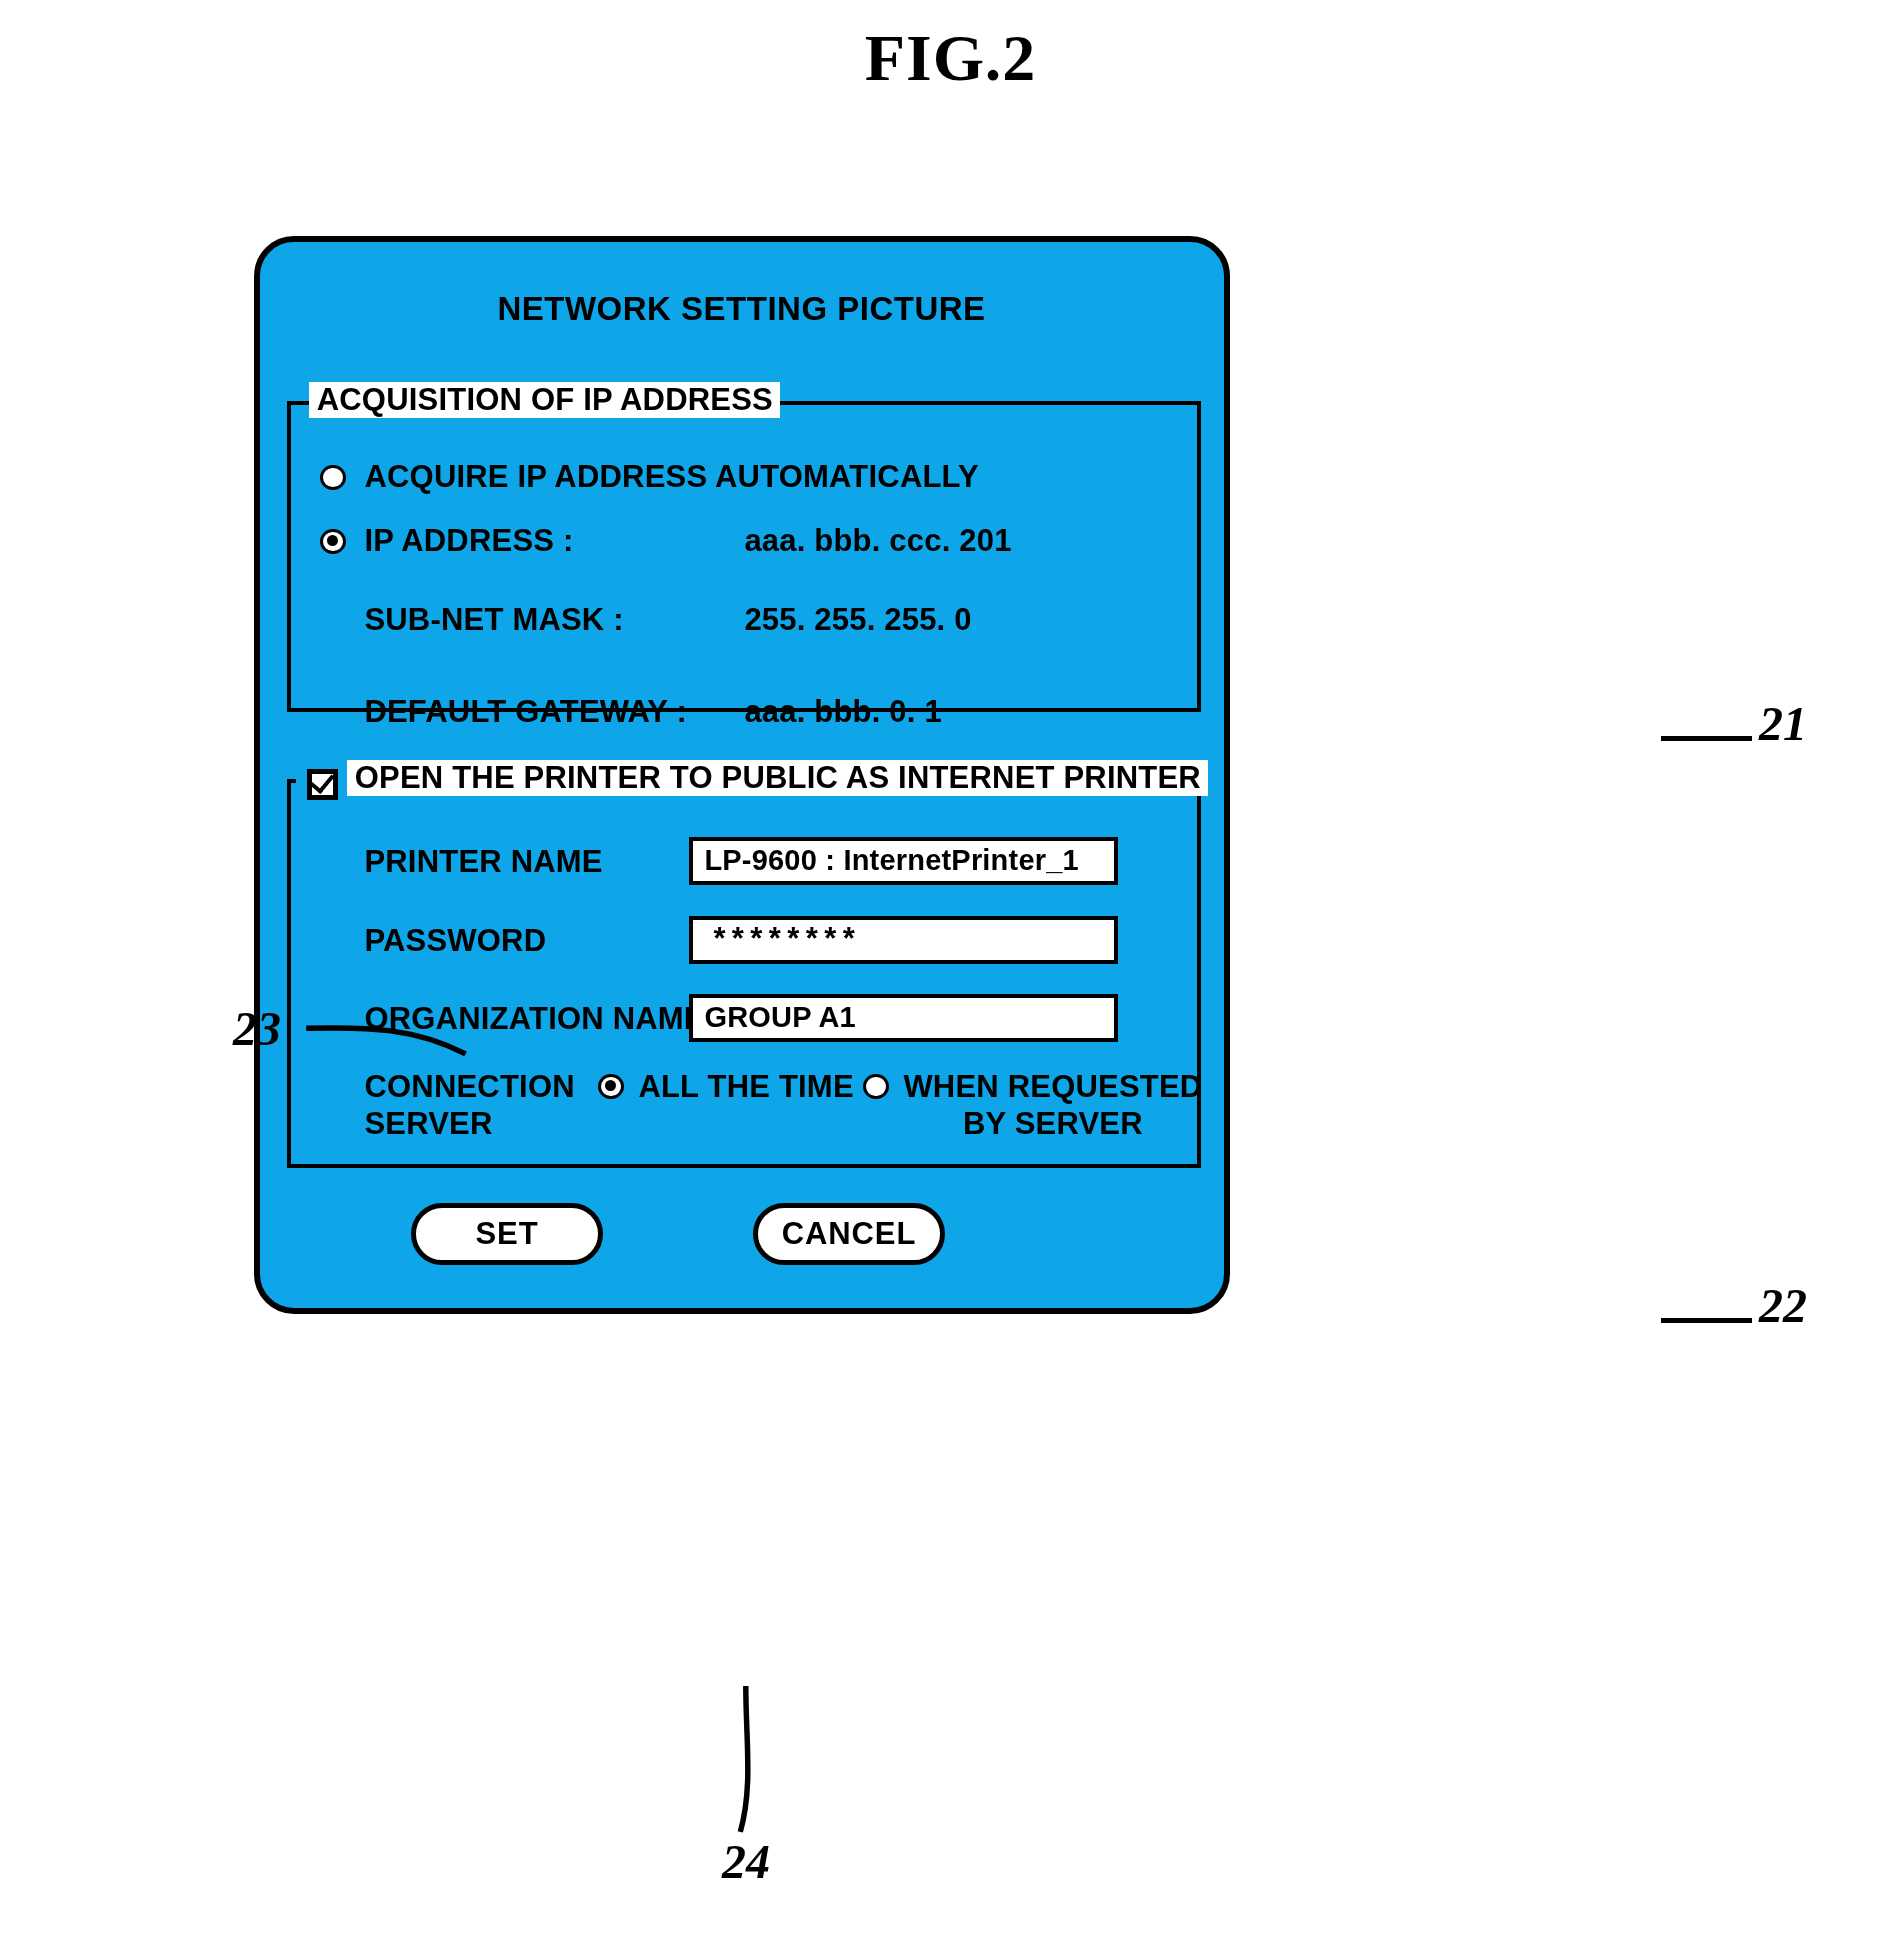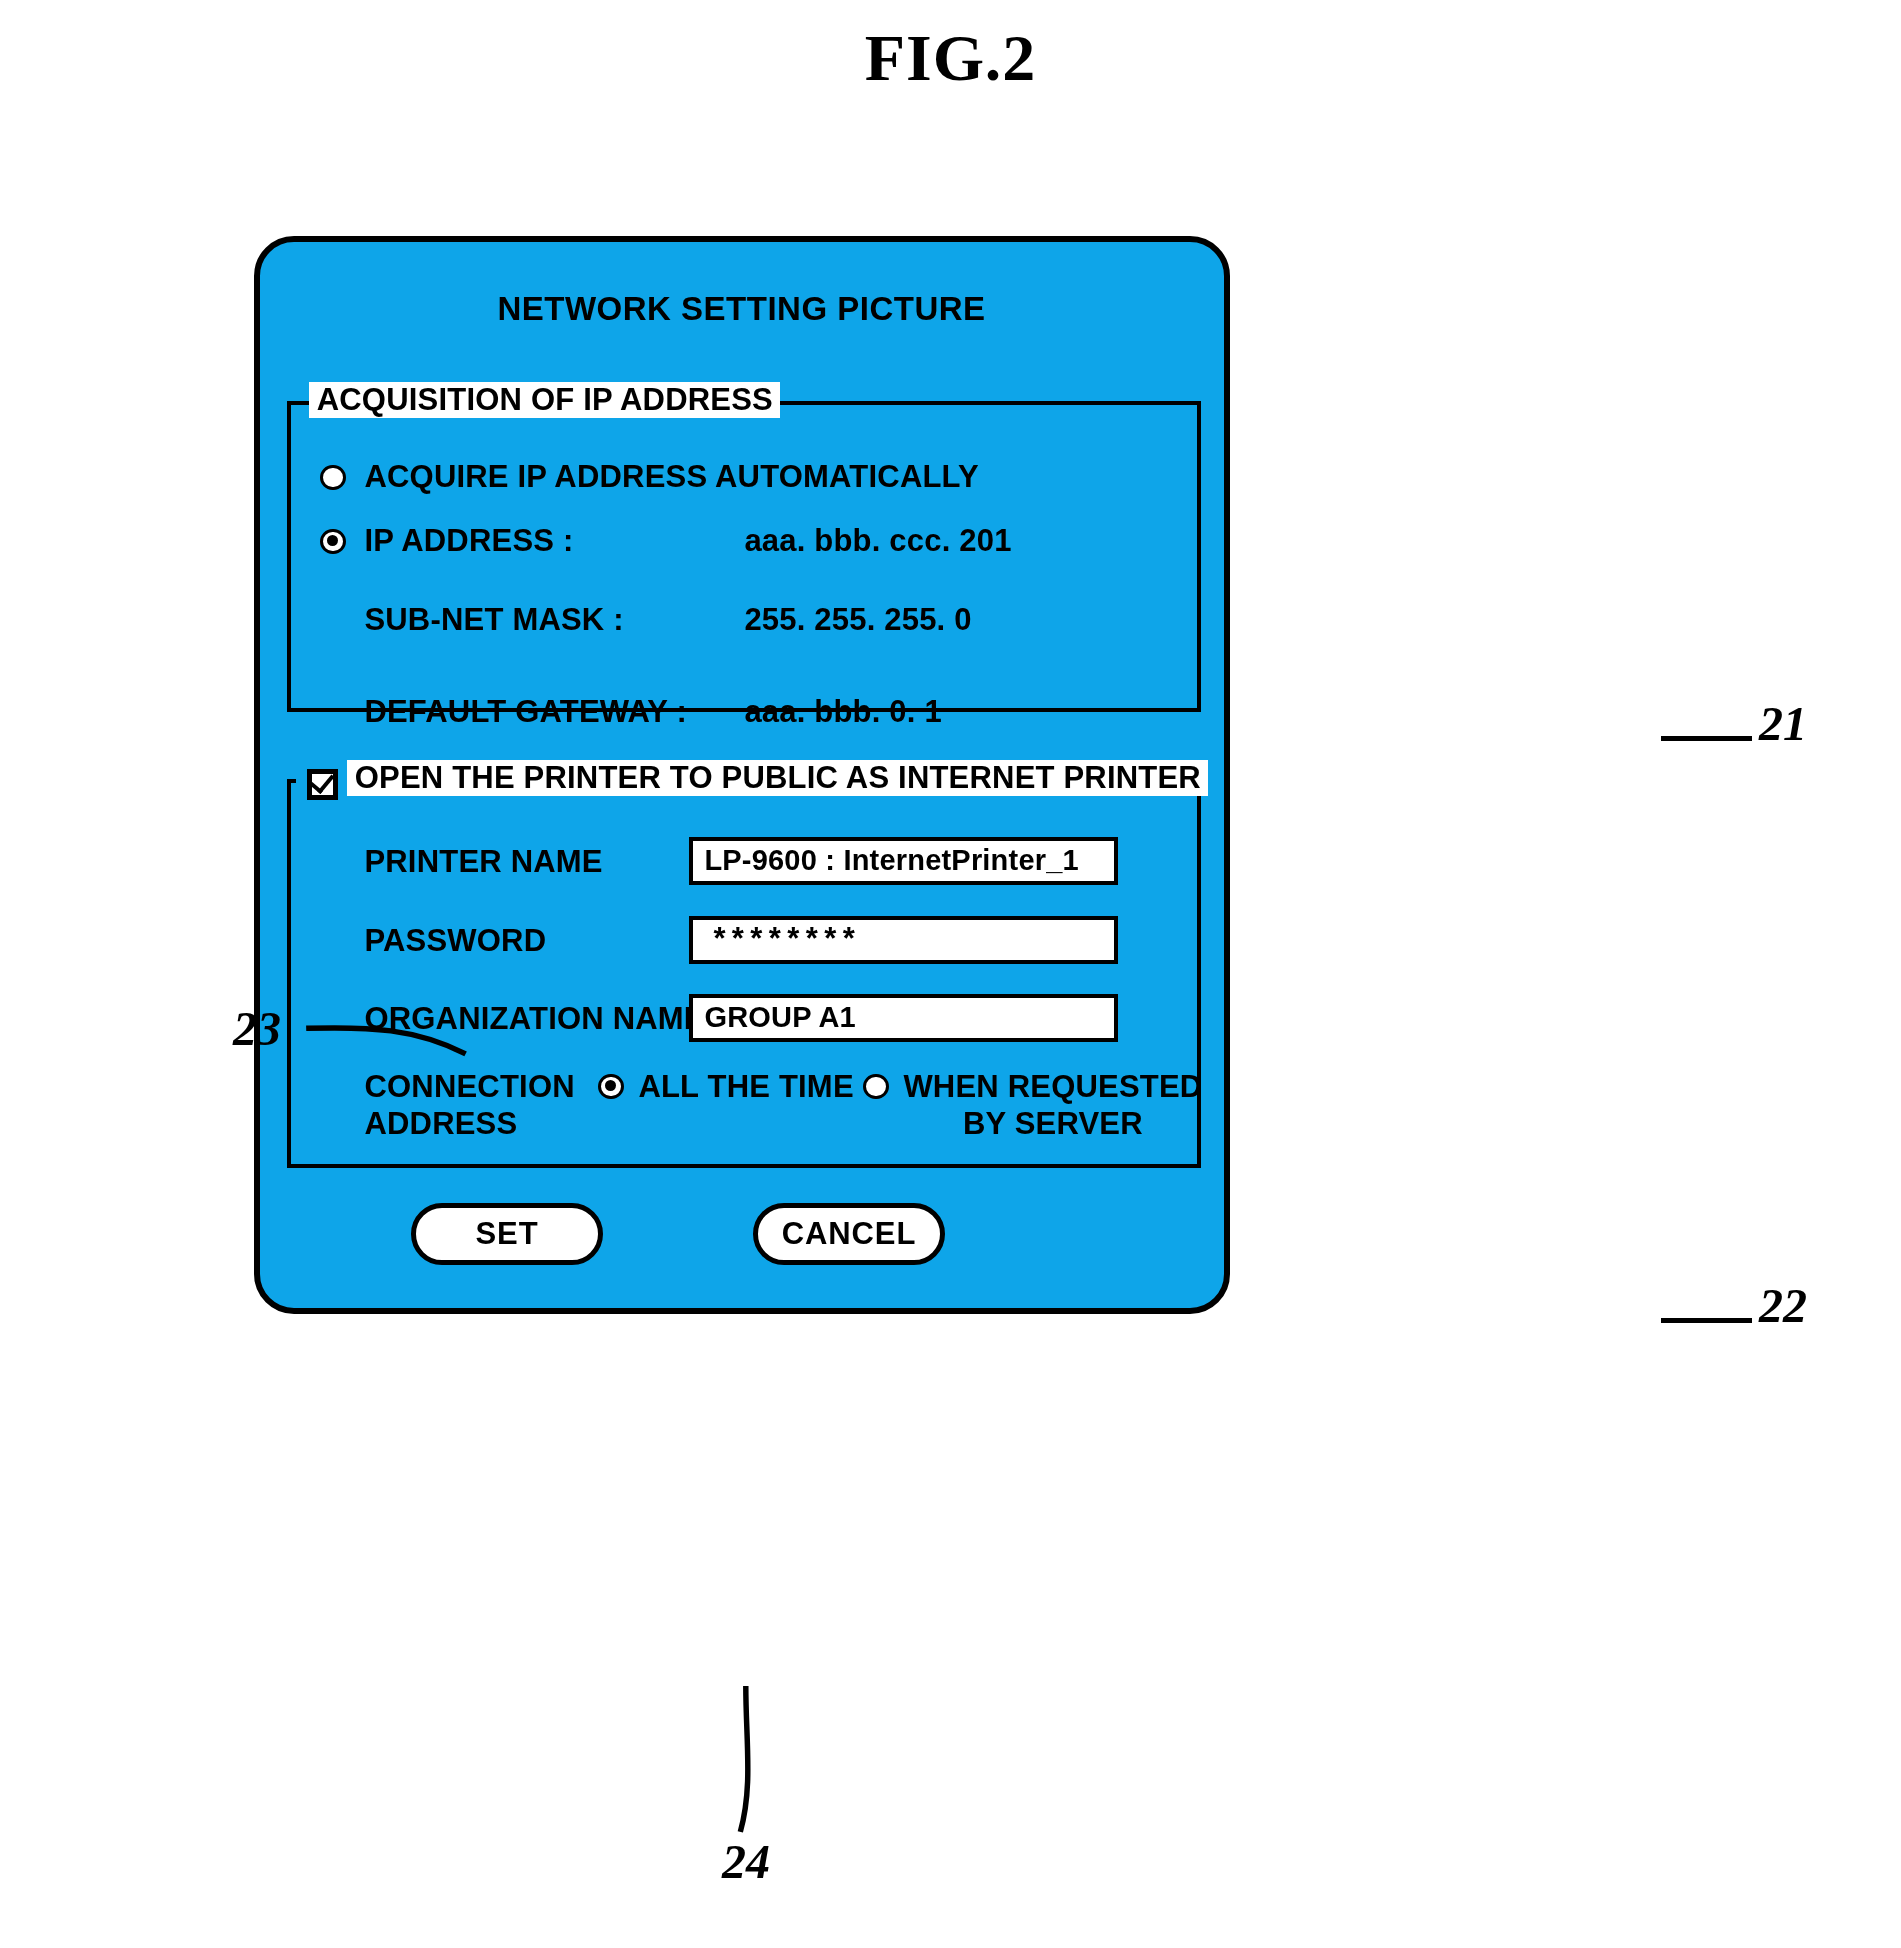--- a/index.html
+++ b/index.html
@@ -310,21 +310,21 @@
     </div>
 
     <div class="pf-row" style="left:0; top:228px; width:914px;">
       <span class="pf-label">ORGANIZATION NAME</span>
       <span class="pf-input" style="left:402px; top:0; width:429px;">GROUP A1</span>
     </div>
 
     <div id="conn-row">
       <div id="conn-label">
         <div>CONNECTION</div>
-        <div>ADDRESS</div>
+        <div>SERVER</div>
       </div>
       <div id="conn-opt1" class="conn-opt">
         <span class="radio checked"></span>
         <span class="opt-text">ALL THE TIME</span>
       </div>
       <div id="conn-opt2" class="conn-opt">
         <span class="radio"></span>
         <span class="opt-text">
           <span style="display:block;">WHEN REQUESTED</span>
           <span style="display:block;text-align:center;">BY SERVER</span>

